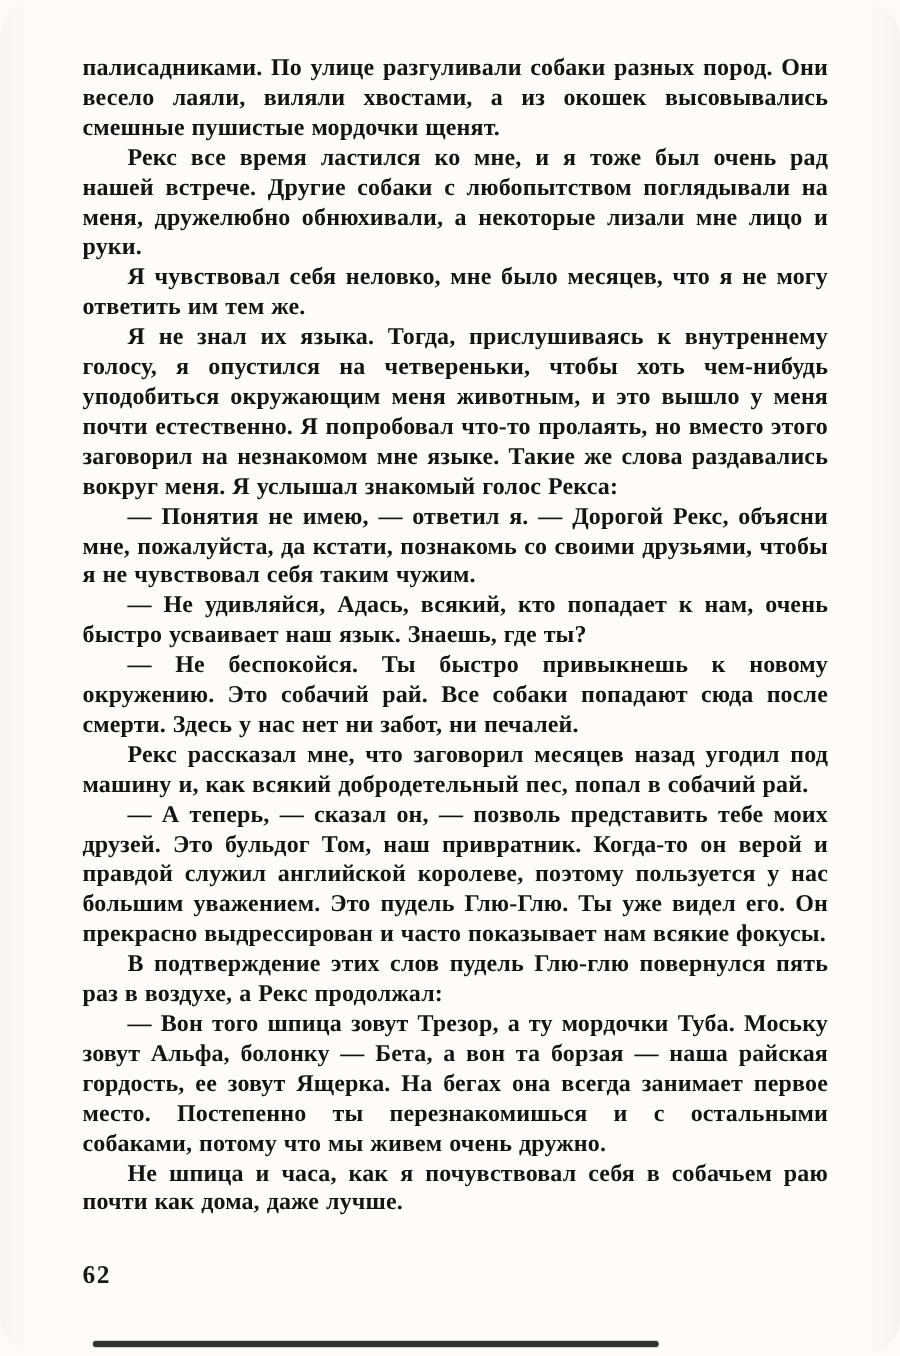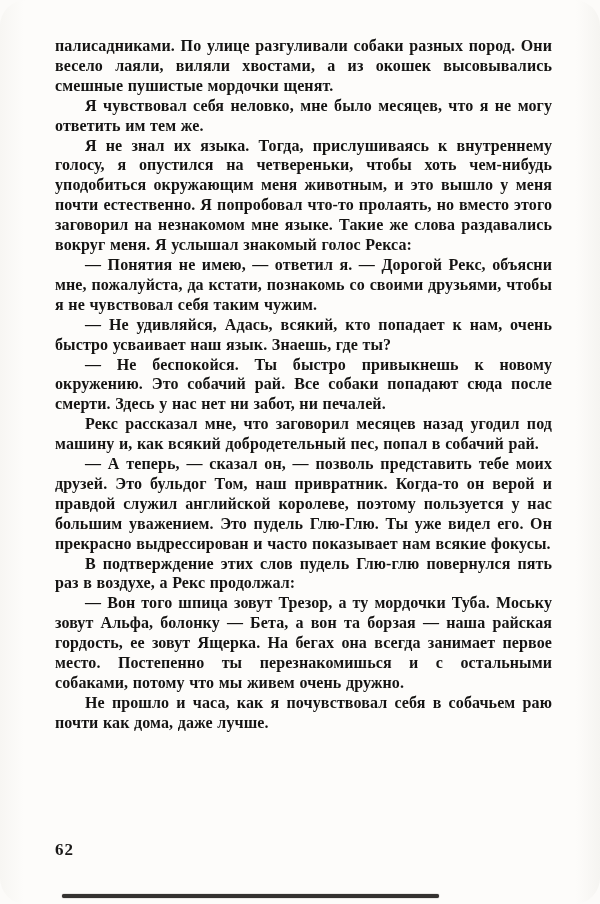--- a/index.html
+++ b/index.html
@@ -64,29 +64,30 @@
     box-shadow: 0 0 1px #343230;
   }
 </style>
 </head>
 <body>
 
 <div class="scan-page">
 
   <div class="text-block">
     <p class="para continuation">палисадниками. По улице разгуливали собаки разных пород. Они весело лаяли, виляли хвостами, а из окошек высовывались смешные пушистые мордочки щенят.</p>
+    <p class="para">Рекс все время ластился ко мне, и я тоже был очень рад нашей встрече. Другие собаки с любопытством поглядывали на меня, дружелюбно обнюхивали, а некоторые лизали мне лицо и руки.</p>
     <p class="para">Я чувствовал себя неловко, мне было месяцев, что я не могу ответить им тем же.</p>
     <p class="para">Я не знал их языка. Тогда, прислушиваясь к внутреннему голосу, я опустился на четвереньки, чтобы хоть чем-нибудь уподобиться окружающим меня животным, и это вышло у меня почти естественно. Я попробовал что-то пролаять, но вместо этого заговорил на незнакомом мне языке. Такие же слова раздавались вокруг меня. Я услышал знакомый голос Рекса:</p>
     <p class="para">— Понятия не имею, — ответил я. — Дорогой Рекс, объясни мне, пожалуйста, да кстати, познакомь со своими друзьями, чтобы я не чувствовал себя таким чужим.</p>
     <p class="para">— Не удивляйся, Адась, всякий, кто попадает к нам, очень быстро усваивает наш язык. Знаешь, где ты?</p>
     <p class="para">— Не беспокойся. Ты быстро привыкнешь к новому окружению. Это собачий рай. Все собаки попадают сюда после смерти. Здесь у нас нет ни забот, ни печалей.</p>
     <p class="para">Рекс рассказал мне, что заговорил месяцев назад угодил под машину и, как всякий добродетельный пес, попал в собачий рай.</p>
     <p class="para">— А теперь, — сказал он, — позволь представить тебе моих друзей. Это бульдог Том, наш привратник. Когда-то он верой и правдой служил английской королеве, поэтому пользуется у нас большим уважением. Это пудель Глю-Глю. Ты уже видел его. Он прекрасно выдрессирован и часто показывает нам всякие фокусы.</p>
     <p class="para">В подтверждение этих слов пудель Глю-глю повернулся пять раз в воздухе, а Рекс продолжал:</p>
     <p class="para">— Вон того шпица зовут Трезор, а ту мордочки Туба. Моську зовут Альфа, болонку — Бета, а вон та борзая — наша райская гордость, ее зовут Ящерка. На бегах она всегда занимает первое место. Постепенно ты перезнакомишься и с остальными собаками, потому что мы живем очень дружно.</p>
-    <p class="para">Не прошло и часа, как я почувствовал себя в собачьем раю почти как дома, даже лучше.</p>
+    <p class="para">Не шпица и часа, как я почувствовал себя в собачьем раю почти как дома, даже лучше.</p>
   </div>
 
   <div class="page-number">62</div>
 
   <div class="scan-artifact-line"></div>
 
 </div>
 
 </body></html>

